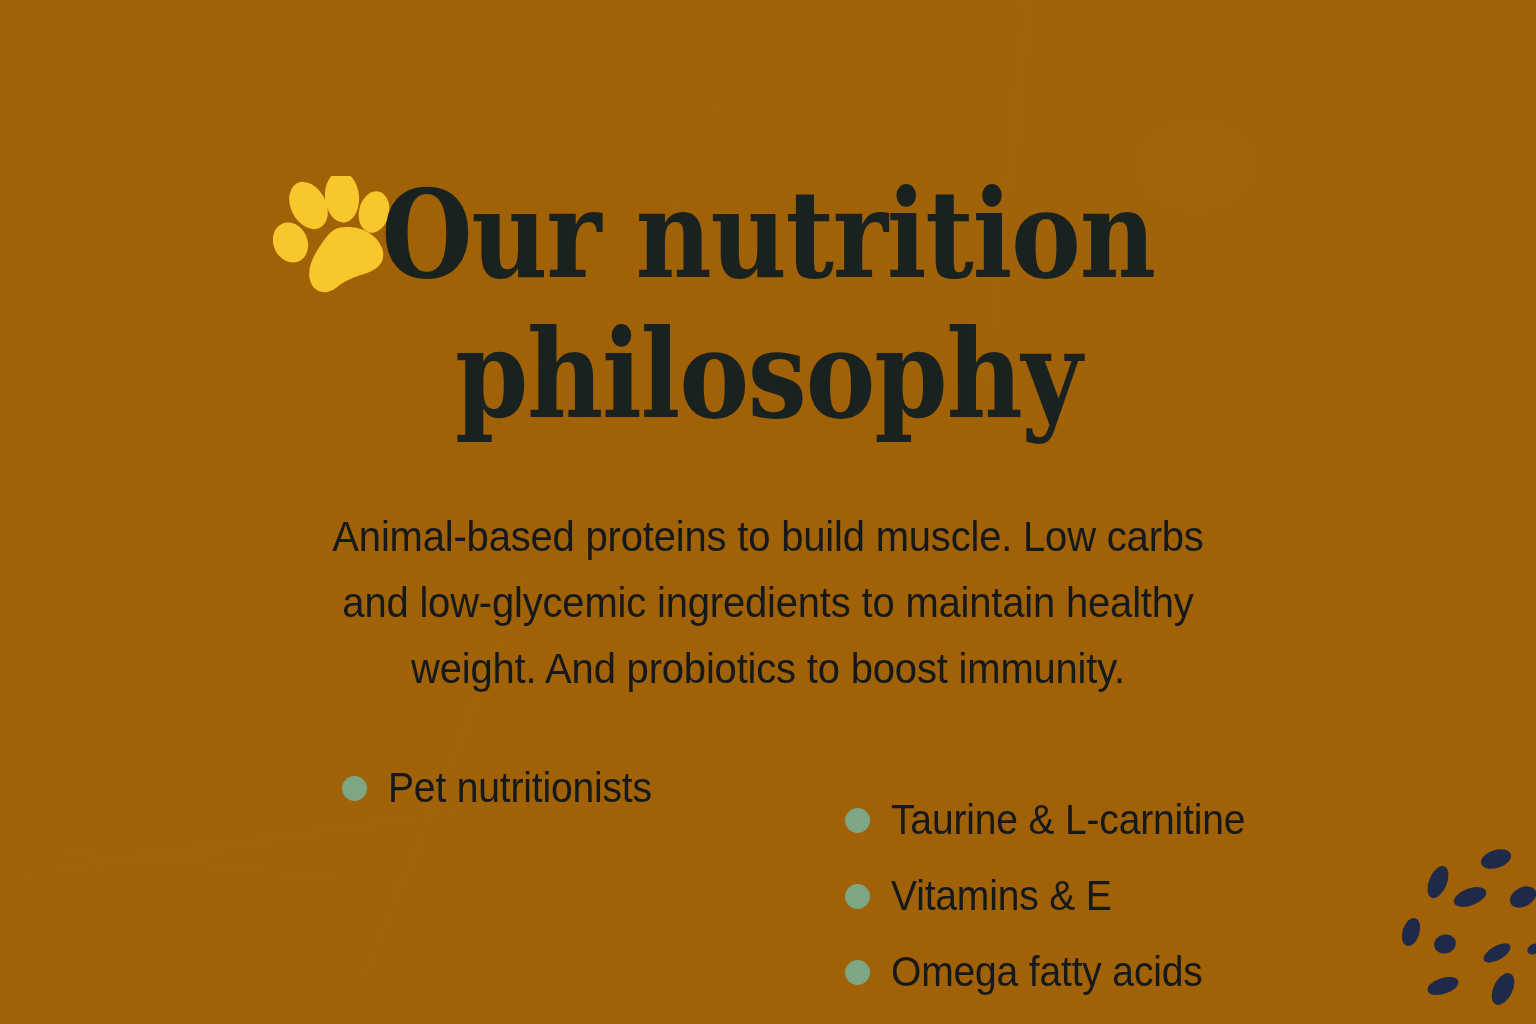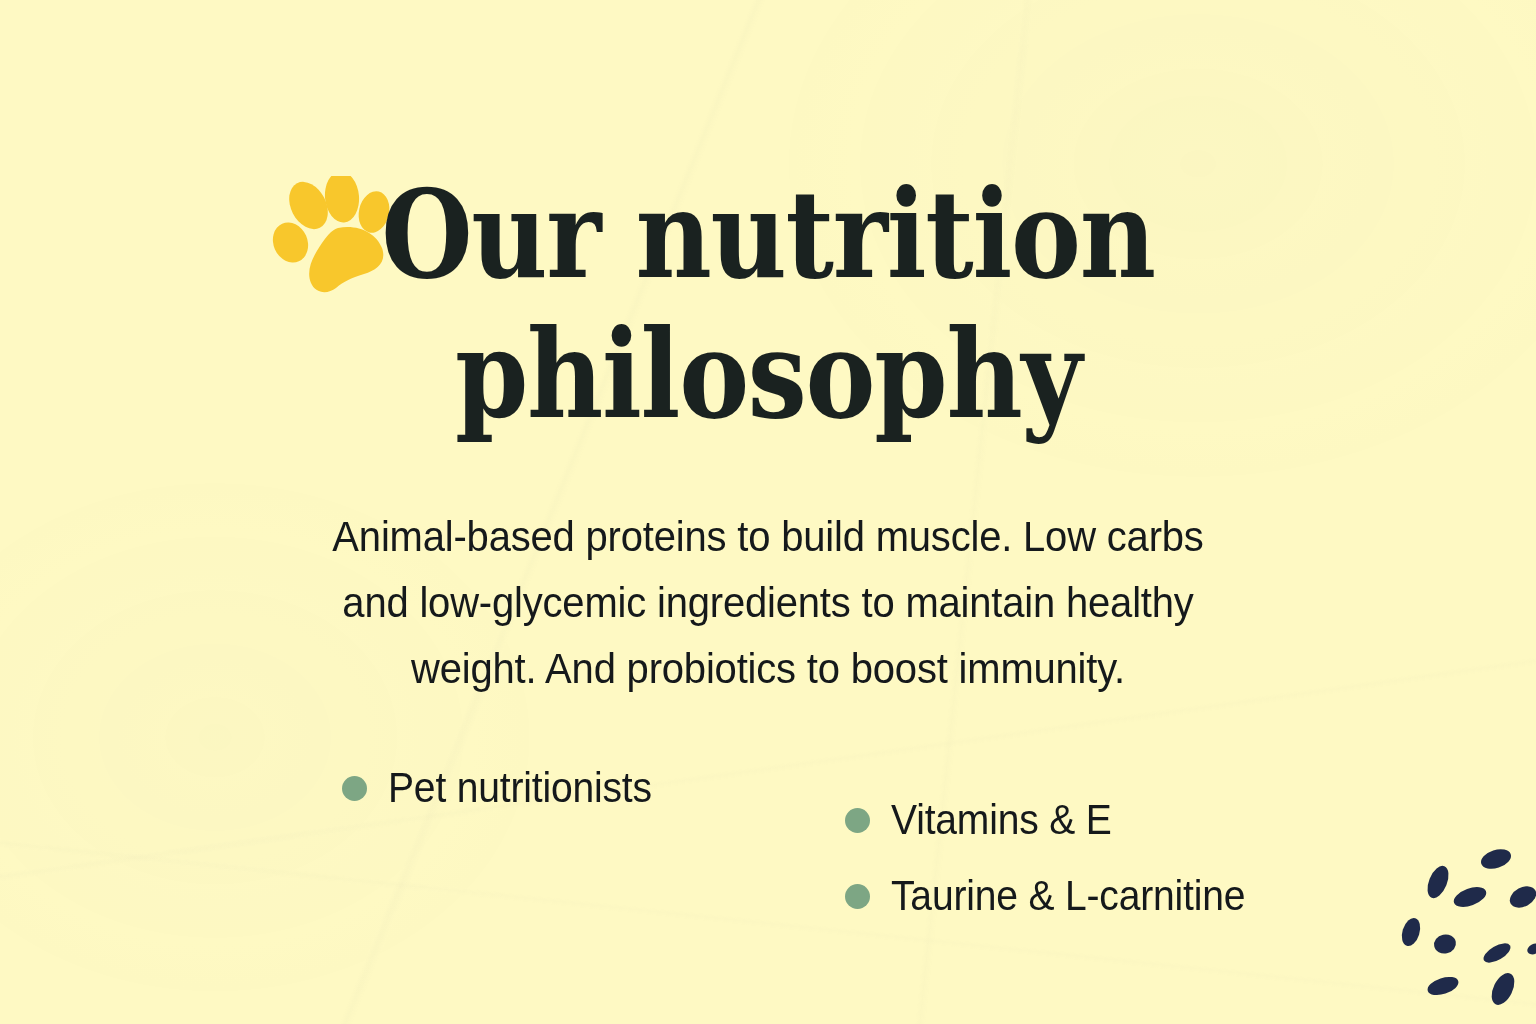--- a/index.html
+++ b/index.html
@@ -10,21 +10,21 @@
     width: 1536px;
     height: 1024px;
     overflow: hidden;
     font-family: "Liberation Sans", sans-serif;
   }
 
   .canvas {
     position: relative;
     width: 1536px;
     height: 1024px;
-    background: #fef9c3;
+    background: #a16207;
     overflow: hidden;
     text-decoration: underline;
   }
 
   
   .paper-texture {
     position: absolute;
     inset: 0;
     pointer-events: none;
     opacity: 0.55;
@@ -182,25 +182,29 @@
     <ul class="feature-col left" style="list-style:none;margin:0;padding:0;">
       <li class="feature-item">
         <span class="bullet-dot"></span>
         <span class="feature-label">Pet nutritionists</span>
       </li>
     </ul>
 
     <ul class="feature-col right" style="list-style:none;margin:0;padding:0;">
       <li class="feature-item">
         <span class="bullet-dot"></span>
+        <span class="feature-label">Taurine &amp; L-carnitine</span>
+      </li>
+      <li class="feature-item">
+        <span class="bullet-dot"></span>
         <span class="feature-label">Vitamins &amp; E</span>
       </li>
       <li class="feature-item">
         <span class="bullet-dot"></span>
-        <span class="feature-label">Taurine &amp; L-carnitine</span>
+        <span class="feature-label">Omega fatty acids</span>
       </li>
     </ul>
   </div>
 
   <div class="seed-decoration">
     <svg viewBox="0 0 166 184" width="166" height="184" aria-hidden="true">
       <g fill="#1f2a4a">
         <ellipse cx="126" cy="19" rx="15.5" ry="9" transform="rotate(-18 126 19)"></ellipse>
         <ellipse cx="68" cy="42" rx="9" ry="17" transform="rotate(22 68 42)"></ellipse>
         <ellipse cx="100" cy="57" rx="17" ry="8.5" transform="rotate(-20 100 57)"></ellipse>

